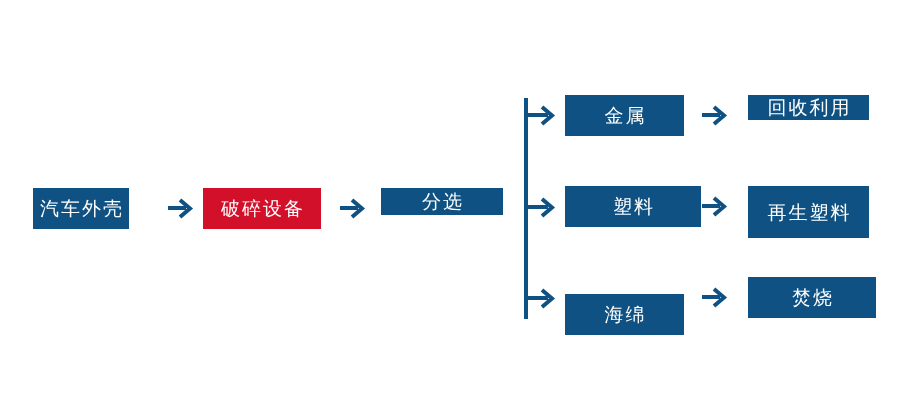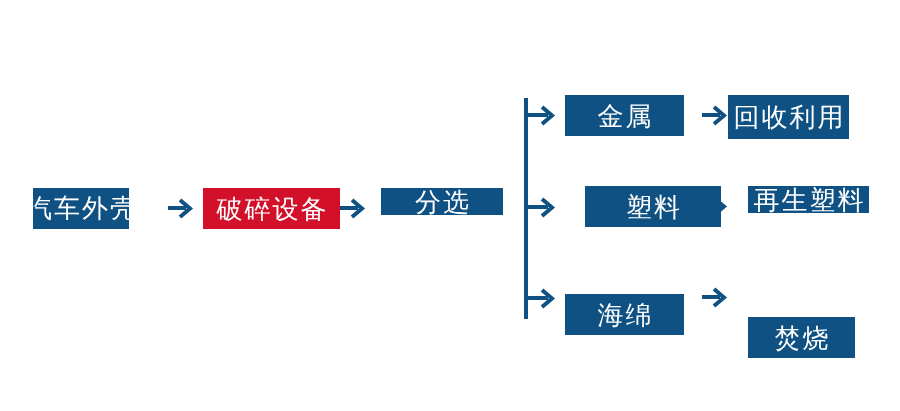--- a/index.html
+++ b/index.html
@@ -18,21 +18,21 @@
     width: 900px;
     height: 411px;
     background: #ffffff;
   }
   .node {
     position: absolute;
     display: flex;
     align-items: center;
     justify-content: center;
     color: #ffffff;
-    font-size: 26px;
+    font-size: 19px;
     letter-spacing: 2px;
     line-height: 1;
     white-space: nowrap;
     box-sizing: border-box;
     padding-left: 2px;
   }
   .node.blue { background: #0e5182; }
   .node.red  { background: #d2102a; }
 
   .arrow {
@@ -56,21 +56,21 @@
 <div id="canvas">
 
   <div class="node blue" style="left:33px; top:188px; width:96px; height:41px;font-family:Liberation Serif, serif;">汽车外壳</div>
 
   <span class="arrow" style="left:166px; top:196px; width:30px; height:26px;">
     <svg width="30" height="26" viewBox="0 0 30 26">
       <path d="M2 12 H20 M14 4 L24 12.5 L14 21" stroke="#0e5182" stroke-width="4" fill="none" stroke-linecap="butt" stroke-linejoin="miter"></path>
     </svg>
   </span>
 
-  <div class="node red" style="left:203px; top:188px; width:137px; height:41px;">破碎设备</div>
+  <div class="node red" style="left:203px; top:188px; width:118px; height:41px;">破碎设备</div>
 
   <span class="arrow" style="left:338px; top:196px; width:30px; height:26px;">
     <svg width="30" height="26" viewBox="0 0 30 26">
       <path d="M2 12 H20 M14 4 L24 12.5 L14 21" stroke="#0e5182" stroke-width="4" fill="none" stroke-linecap="butt" stroke-linejoin="miter"></path>
     </svg>
   </span>
 
   <div class="node blue" style="left:381px; top:188px; width:122px; height:27px;">分选</div>
 
   <div class="branch-line" style="left:524px; top:98px; width:4px; height:221px;"></div>
@@ -94,35 +94,35 @@
   </span>
 
   <div class="node blue" style="left:565px; top:95px; width:119px; height:41px;">金属</div>
 
   <span class="arrow" style="left:700px; top:103px; width:30px; height:26px;">
     <svg width="30" height="26" viewBox="0 0 30 26">
       <path d="M2 12 H20 M14 4 L24 12.5 L14 21" stroke="#0e5182" stroke-width="4" fill="none" stroke-linecap="butt" stroke-linejoin="miter"></path>
     </svg>
   </span>
 
-  <div class="node blue" style="left:728px; top:95px; width:121px; height:44px;">回收利用</div>
+  <div class="node blue" style="left:748px; top:95px; width:121px; height:25px;">回收利用</div>
 
-  <div class="node blue" style="left:565px; top:186px; width:136px; height:41px;margin-left:20px;">塑料</div>
+  <div class="node blue" style="left:565px; top:186px; width:136px; height:41px;">塑料</div>
 
   <span class="arrow" style="left:700px; top:194px; width:30px; height:26px;">
     <svg width="30" height="26" viewBox="0 0 30 26">
       <path d="M2 12 H20 M14 4 L24 12.5 L14 21" stroke="#0e5182" stroke-width="4" fill="none" stroke-linecap="butt" stroke-linejoin="miter"></path>
     </svg>
   </span>
 
-  <div class="node blue" style="left:748px; top:186px; width:121px; height:27px;">再生塑料</div>
+  <div class="node blue" style="left:748px; top:186px; width:121px; height:52px;">再生塑料</div>
 
   <div class="node blue" style="left:565px; top:294px; width:119px; height:41px;">海绵</div>
 
   <span class="arrow" style="left:700px; top:285px; width:30px; height:26px;">
     <svg width="30" height="26" viewBox="0 0 30 26">
       <path d="M2 12 H20 M14 4 L24 12.5 L14 21" stroke="#0e5182" stroke-width="4" fill="none" stroke-linecap="butt" stroke-linejoin="miter"></path>
     </svg>
   </span>
 
-  <div class="node blue" style="left:748px; top:277px; width:107px; height:41px;margin-top:40px;">焚烧</div>
+  <div class="node blue" style="left:748px; top:277px; width:128px; height:41px;">焚烧</div>
 
 </div>
 
 </body></html>

